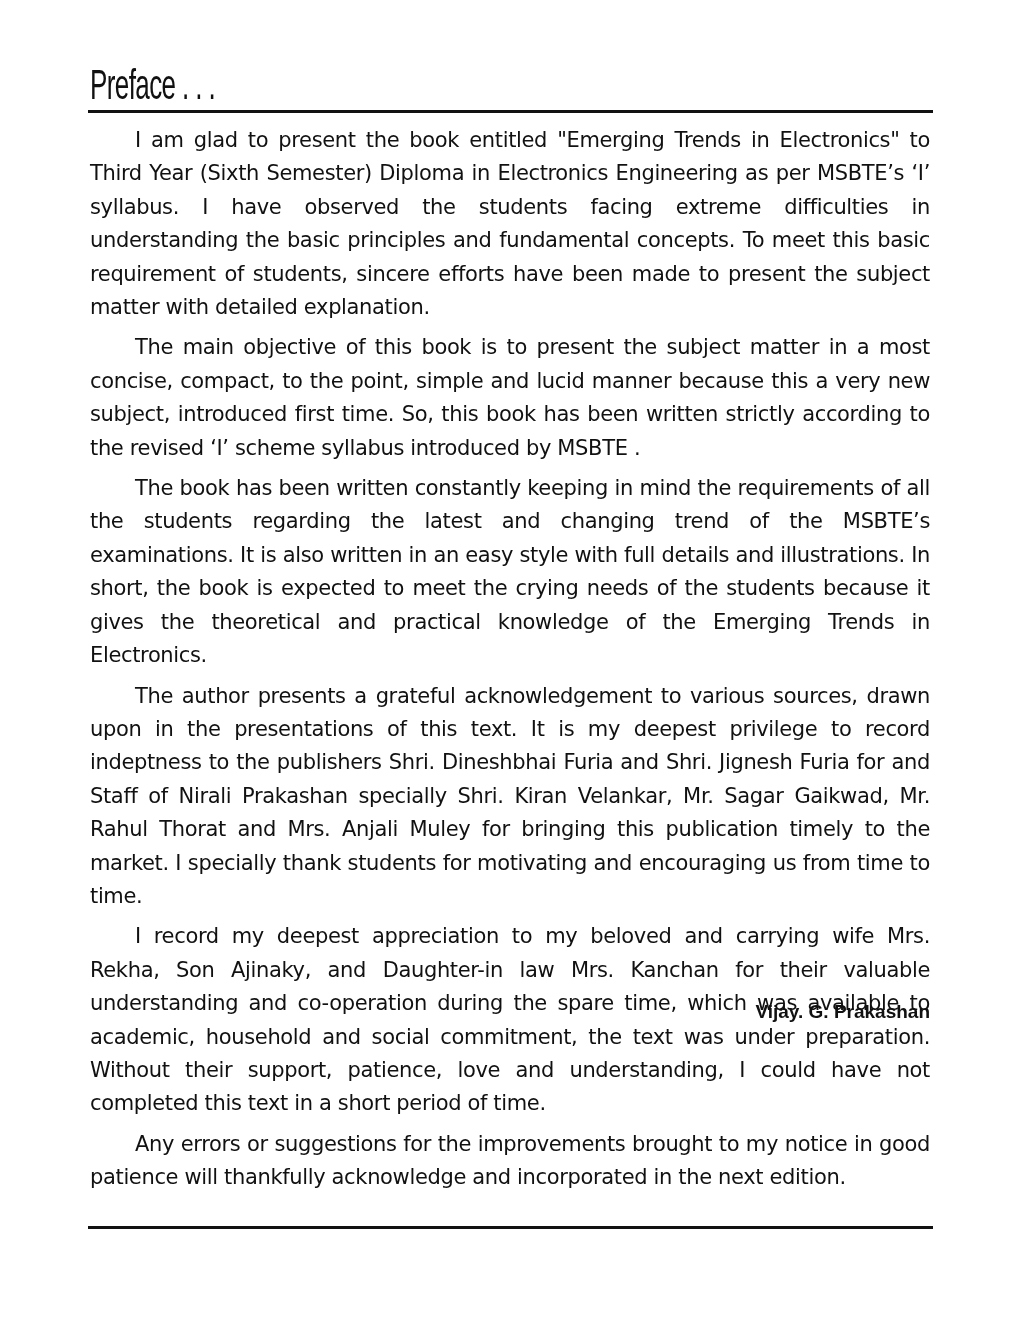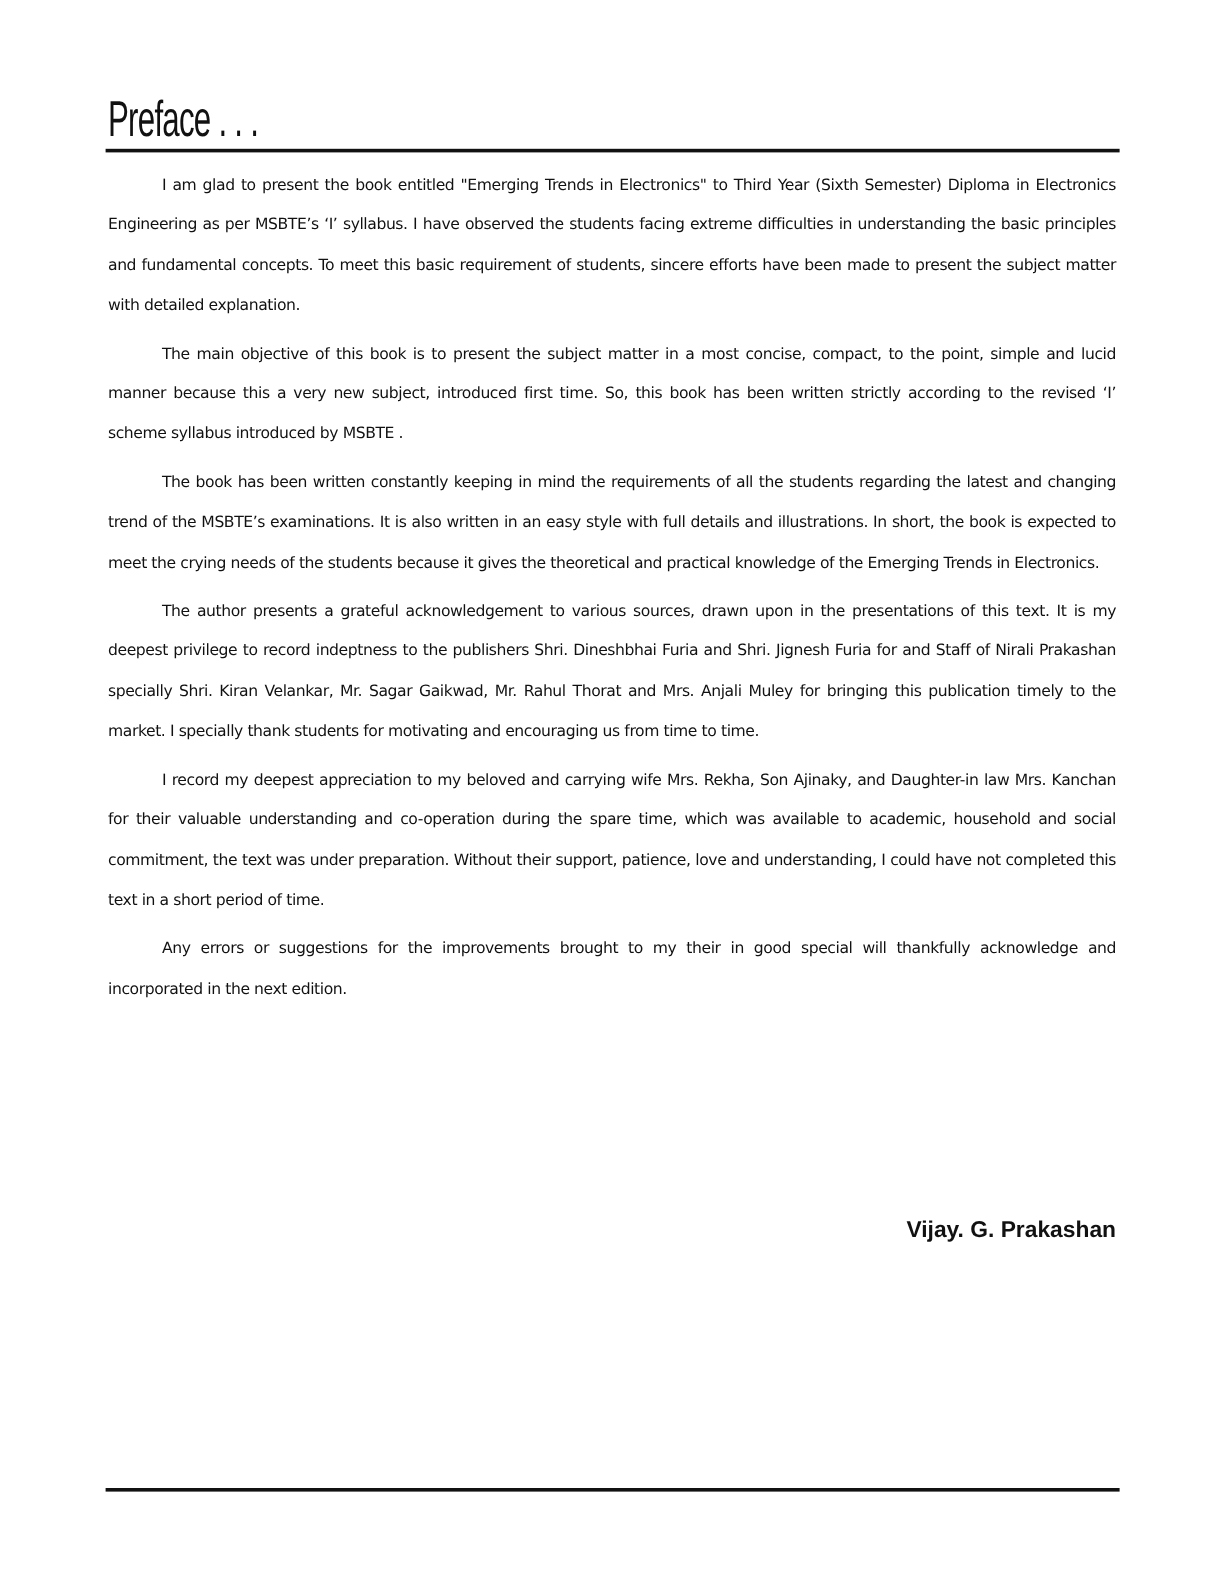--- a/index.html
+++ b/index.html
@@ -9,21 +9,21 @@
   }
   body {
     width: 1020px;
     height: 1320px;
     position: relative;
     overflow: hidden;
     color: #111111;
   }
   .page {
     position: absolute;
-    left: 0; top: 14px;
+    left: 0; top: 0;
     width: 1020px;
     height: 1016px;
   }
   .title {
     position: absolute;
     left: 90px;
     top: 62px;
     font-family: "Liberation Sans Narrow", "Liberation Sans", sans-serif;
     font-size: 42px;
     line-height: 46px;
@@ -50,21 +50,21 @@
     width: 845px;
     height: 3px;
     background: #111;
   }
   .body {
     position: absolute;
     left: 90px;
     top: 124px;
     width: 840px;
     font-family: "DejaVu Sans", sans-serif;
-    font-size: 13px;
+    font-size: 21px;
     line-height: 33.4px;
     color: #111;
   }
   .para {
     margin: 0 0 7px 0;
     text-align: justify;
     text-indent: 45px;
     letter-spacing: -0.35px;
     word-spacing: 0px;
   }
@@ -86,19 +86,19 @@
 <div class="page">
   <h1 class="title">Preface . . .</h1>
   <div class="rule-top"></div>
 
   <div class="body">
     <p class="para">I am glad to present the book entitled "Emerging Trends in Electronics" to Third Year (Sixth Semester) Diploma in Electronics Engineering as per MSBTE’s ‘I’ syllabus. I have observed the students facing extreme difficulties in understanding the basic principles and fundamental concepts. To meet this basic requirement of students, sincere efforts have been made to present the subject matter with detailed explanation.</p>
     <p class="para">The main objective of this book is to present the subject matter in a most concise, compact, to the point, simple and lucid manner because this a very new subject, introduced first time. So, this book has been written strictly according to the revised ‘I’ scheme syllabus introduced by MSBTE .</p>
     <p class="para">The book has been written constantly keeping in mind the requirements of all the students regarding the latest and changing trend of the MSBTE’s examinations. It is also written in an easy style with full details and illustrations. In short, the book is expected to meet the crying needs of the students because it gives the theoretical and practical knowledge of the Emerging Trends in Electronics.</p>
     <p class="para">The author presents a grateful acknowledgement to various sources, drawn upon in the presentations of this text. It is my deepest privilege to record indeptness to the publishers Shri. Dineshbhai Furia and Shri. Jignesh Furia for and Staff of Nirali Prakashan specially Shri. Kiran Velankar, Mr. Sagar Gaikwad, Mr. Rahul Thorat and Mrs. Anjali Muley for bringing this publication timely to the market. I specially thank students for motivating and encouraging us from time to time.</p>
     <p class="para">I record my deepest appreciation to my beloved and carrying wife Mrs. Rekha, Son Ajinaky, and Daughter-in law Mrs. Kanchan for their valuable understanding and co-operation during the spare time, which was available to academic, household and social commitment, the text was under preparation. Without their support, patience, love and understanding, I could have not completed this text in a short period of time.</p>
-    <p class="para">Any errors or suggestions for the improvements brought to my their in good special will thankfully acknowledge and incorporated in the next edition.</p>
+    <p class="para">Any errors or suggestions for the improvements brought to my notice in good patience will thankfully acknowledge and incorporated in the next edition.</p>
   </div>
 
   <div class="signature">Vijay. G. Prakashan</div>
 
   <div class="rule-bottom"></div>
 </div>
 
 </body></html>

